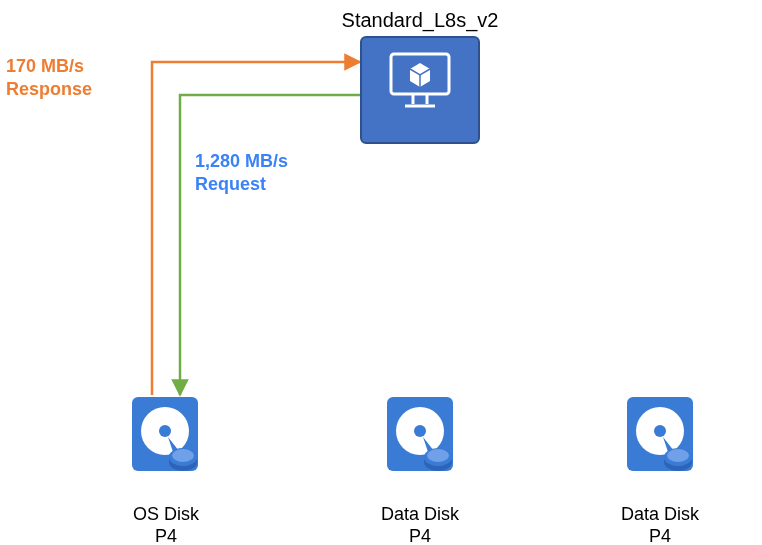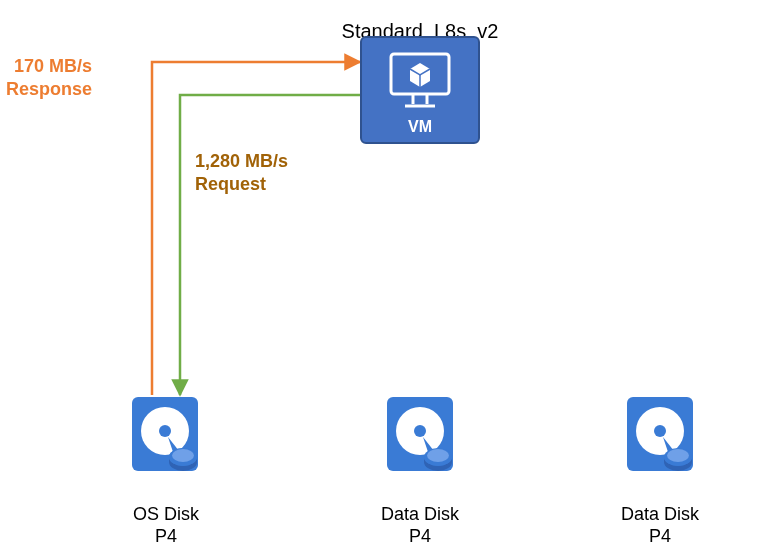--- a/index.html
+++ b/index.html
@@ -21,21 +21,21 @@
   }
   .vm-title {
     color: #000;
     font-size: 20px;
   }
   .response-label {
     color: #ED7D31;
     font-weight: 600;
   }
   .request-label {
-    color: #a16207;
+    color: #3b82f6;
     font-weight: 600;
   }
   .disk-label {
     color: #000;
     margin-top: 25px;
   }
   
   .vm-box {
     position: absolute;
     background: #4472C4;
@@ -81,41 +81,40 @@
     <marker id="arrow-green" viewBox="0 0 10 10" refX="9" refY="5" markerWidth="7" markerHeight="7" orient="auto-start-reverse">
       <path d="M 0 0 L 10 5 L 0 10 z" fill="#70AD47"></path>
     </marker>
   </defs>
 
   <path d="M 152 395 L 152 62 L 360 62" fill="none" stroke="#ED7D31" stroke-width="2.5" marker-end="url(#arrow-orange)"></path>
 
   <path d="M 360 95 L 180 95 L 180 395" fill="none" stroke="#70AD47" stroke-width="2.5" marker-end="url(#arrow-green)"></path>
 </svg>
 
-<div class="label vm-title" style="left:340px; top:8px; width:160px;margin-top:11px;">Standard_L8s_v2</div>
+<div class="label vm-title" style="left:340px; top:8px; width:160px;">Standard_L8s_v2</div>
 
 <div class="vm-box" style="left:360px; top:36px; width:120px; height:108px;">
   <span class="vm-icon">
     <svg width="66" height="62" viewBox="0 0 66 62">
       <rect x="4" y="4" width="58" height="40" rx="3" fill="none" stroke="#FFFFFF" stroke-width="3"></rect>
       <line x1="26" y1="44" x2="26" y2="54" stroke="#FFFFFF" stroke-width="3"></line>
       <line x1="40" y1="44" x2="40" y2="54" stroke="#FFFFFF" stroke-width="3"></line>
       <line x1="18" y1="56" x2="48" y2="56" stroke="#FFFFFF" stroke-width="3"></line>
 
       <g transform="translate(33,24)">
         <polygon points="0,-11 10,-5 10,7 0,13 -10,7 -10,-5" fill="#FFFFFF"></polygon>
         <polyline points="-10,-5 0,1 10,-5" fill="none" stroke="#4472C4" stroke-width="1.5"></polyline>
         <line x1="0" y1="1" x2="0" y2="13" stroke="#4472C4" stroke-width="1.5"></line>
       </g>
     </svg>
   </span>
-  <div class="vm-caption">VM</div>
 </div>
 
-<div class="label response-label" style="left:6px; top:55px; text-align:right;">170 MB/s
+<div class="label response-label" style="left:6px; top:55px; text-align:left;">170 MB/s
 Response</div>
 
 <div class="label request-label" style="left:195px; top:150px; text-align:left;">1,280 MB/s
 Request</div>
 
 <div class="disk" style="left:130px; top:395px;">
   <span>
     <svg width="70" height="78" viewBox="0 0 70 78">
       <rect x="2" y="2" width="66" height="74" rx="6" fill="#3A7BD5"></rect>
       <circle cx="35" cy="36" r="24" fill="#FFFFFF"></circle>

